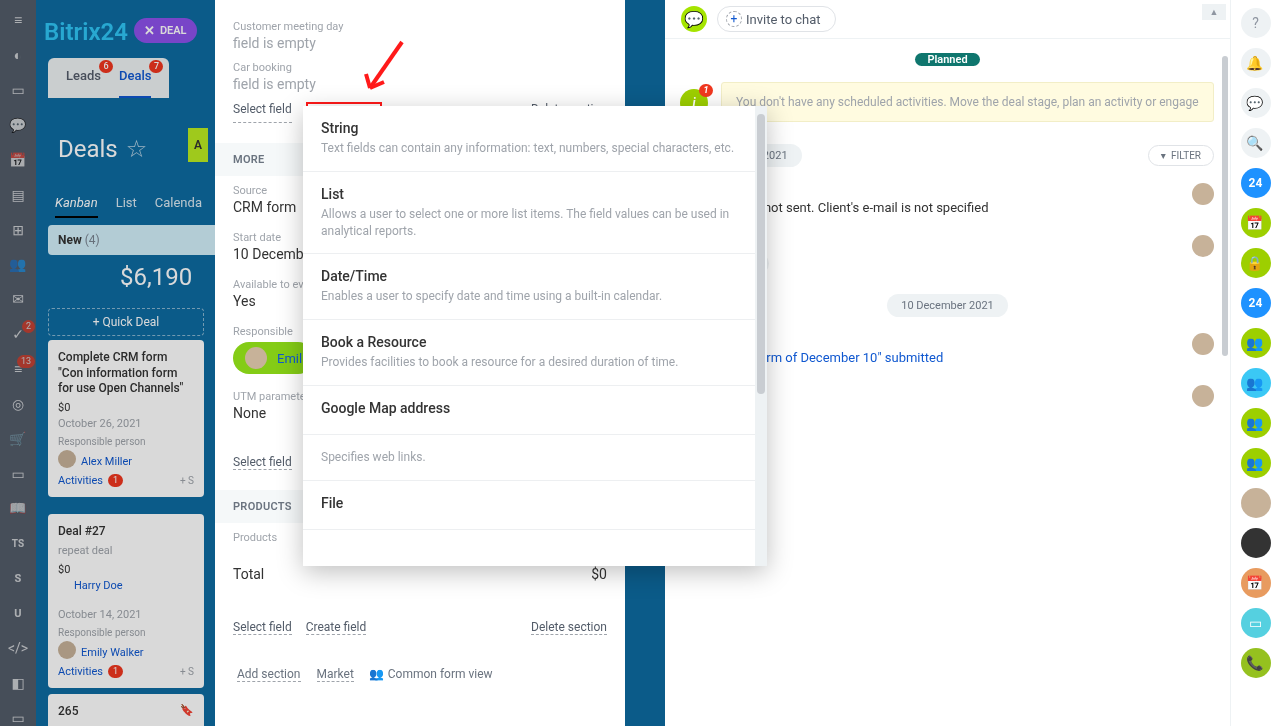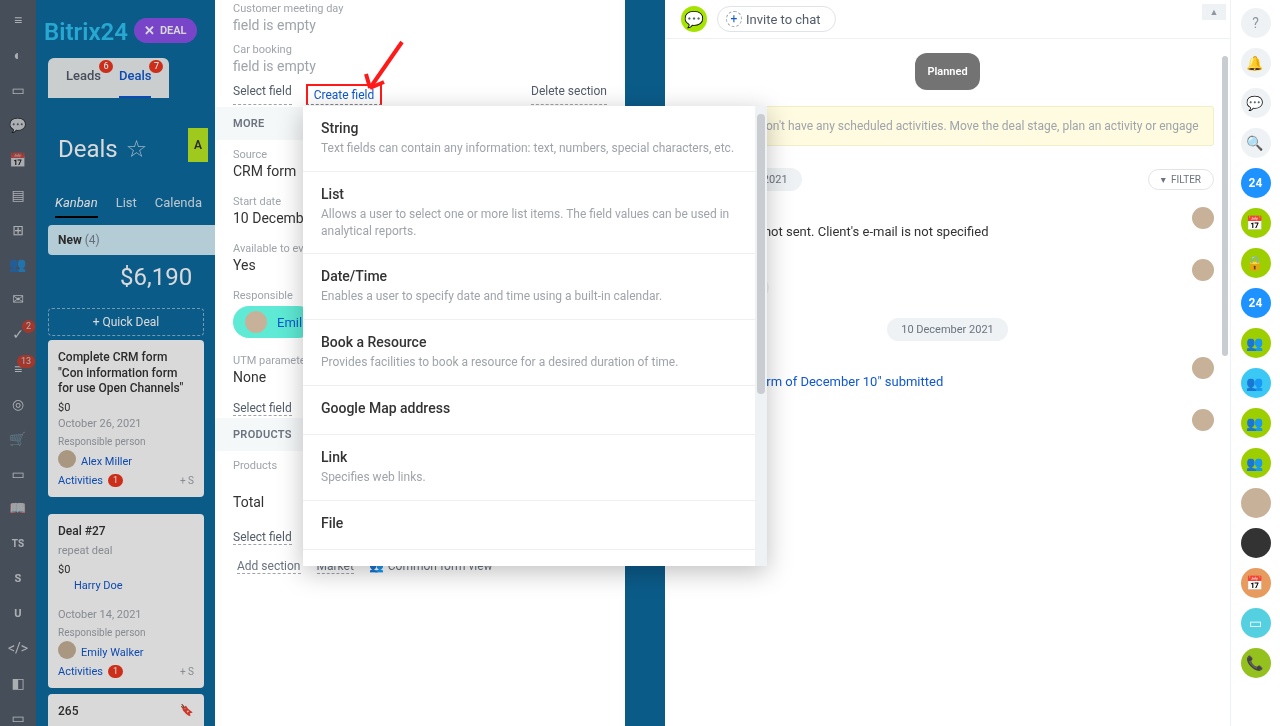--- a/index.html
+++ b/index.html
@@ -30,32 +30,32 @@
 .card .pr{color:#333;margin:3px 0;}
 .card .dt{color:#9fa4ab;margin-bottom:6px;}
 .card .lbl{color:#9fa4ab;font-size:10px;}
 .card .usr{color:#1058d0;font-size:11px;display:flex;align-items:flex-end;gap:5px;margin:3px 0 6px;}
 .card .usr .av{width:18px;height:18px;border-radius:50%;background:#c7b299;}
 .card .act{color:#1058d0;font-size:11px;display:flex;align-items:center;gap:5px;}
 .card .act .cb{background:#f0371f;color:#fff;border-radius:8px;font-size:9px;padding:0 5px;line-height:13px;}
 .card .sel{position:absolute;right:10px;color:#9fa4ab;font-size:10px;}
 
 .panel{position:absolute;left:215px;top:0;width:410px;height:100%;background:#fff;z-index:10;overflow:hidden;}
-.psec{padding:2px 18px;}
+.psec{padding:20px 18px;}
 .flab{color:#9fa4ab;font-size:11px;margin-bottom:2px;}
 .fval{color:#9fa4ab;font-size:14px;margin-bottom:10px;}
 .lks{display:flex;gap:14px;font-size:12px;margin-top:6px;}
 .lks .lk{color:#535c69;border-bottom:1px dashed #9fa4ab;cursor:pointer;}
 .lks .lk.r{margin-left:auto;}
 .lks .cf{border:2px solid #ff1a1a;padding:2px 6px;color:#1058d0;border-bottom:1px dashed #80868e;}
 .shead{background:#f5f8f9;padding:10px 18px;color:#6a737f;font-size:11px;font-weight:600;letter-spacing:0.3px;}
 .prow{padding:8px 18px;}
 .prow .pl{color:#9fa4ab;font-size:11px;margin-bottom:2px;}
 .prow .pv{color:#333;font-size:14px;}
-.rch{display:flex;align-items:center;gap:10px;background:#5eead4;border-radius:16px;padding:5px 12px;margin-top:4px;width:fit-content;}
+.rch{display:flex;align-items:center;gap:10px;background:#84cc16;border-radius:16px;padding:5px 12px;margin-top:4px;width:fit-content;}
 .rch .ra{width:22px;height:22px;border-radius:50%;background:#c7b299;}
 .rch .rn{color:#1058d0;font-size:13px;}
 .totr{display:flex;justify-content:space-between;padding:12px 18px;font-size:14px;color:#333;}
 .foot{display:flex;gap:16px;padding:12px 22px;font-size:12px;color:#6a737f;}
 .foot .fl{border-bottom:1px dashed #9fa4ab;cursor:pointer;}
 
 .arrow{position:absolute;left:360px;top:38px;z-index:20;}
 .arrow svg{width:48px;height:60px;}
 
 .dd{position:absolute;left:303px;top:106px;width:464px;height:460px;background:#fff;box-shadow:0 6px 24px rgba(0,0,0,0.25);z-index:15;overflow:hidden;}
@@ -65,21 +65,21 @@
 .dd-item{padding:14px 18px;border-bottom:1px solid #edeff1;cursor:pointer;}
 .dd-item .dn{color:#333;font-size:14px;font-weight:500;margin-bottom:4px;}
 .dd-item .dd2{color:#9fa4ab;font-size:12px;line-height:1.4;}
 
 .right{position:absolute;right:50px;top:0;width:565px;height:100%;background:#fff;z-index:9;}
 .invite{display:flex;align-items:center;gap:10px;padding:6px 16px;border-bottom:1px solid #eef2f4;}
 .invite .ci{width:26px;height:26px;background:#a5e400;border-radius:50%;display:flex;align-items:center;justify-content:center;color:#fff;}
 .invite .ad{display:flex;align-items:center;gap:4px;color:#535c69;font-size:13px;border:1px solid #e0e3e7;border-radius:18px;padding:4px 14px 4px 8px;}
 .invite .plus{width:16px;height:16px;border:1px dashed #9fa4ab;border-radius:50%;display:flex;align-items:center;justify-content:center;font-size:12px;color:#1058d0;}
 .planned{display:flex;justify-content:center;padding:14px 0 10px;}
-.planned span{background:#737373;color:#fff;font-size:11px;font-weight:600;padding:12px 12px;border-radius:12px;}
+.planned span{background:#0f766e;color:#fff;font-size:11px;font-weight:600;padding:0 12px;border-radius:12px;}
 .alert{margin:6px 16px 14px 56px;background:#fffbe0;border:1px solid #f2eec7;border-radius:3px;padding:12px 14px;color:#9fa4ab;font-size:12px;position:relative;}
 .ai{position:absolute;left:-42px;top:6px;width:28px;height:28px;background:#9dcf00;border-radius:50%;display:flex;align-items:center;justify-content:center;color:#fff;font-weight:700;font-style:italic;}
 .ai .bn{position:absolute;top:-5px;right:-5px;background:#f0371f;color:#fff;font-size:9px;border-radius:8px;min-width:14px;text-align:center;line-height:13px;}
 .dhr{display:flex;align-items:center;justify-content:center;padding:8px 16px;gap:12px;}
 .dhr .dp{background:#eef2f4;color:#6a737f;font-size:11px;padding:5px 14px;border-radius:12px;}
 .dhr .flt{margin-left:auto;border:1px solid #e0e3e7;border-radius:14px;padding:4px 12px;font-size:10px;color:#6a737f;display:flex;align-items:center;gap:5px;}
 .feed{padding:0 16px;}
 .fitem{padding:8px 0 12px 0;position:relative;}
 .fitem .tm{color:#9fa4ab;font-size:12px;}
 .fitem .tx{color:#333;font-size:13px;margin-top:3px;}
@@ -283,21 +283,20 @@
         <div class="dd2">Enables a user to specify date and time using a built-in calendar.</div>
       </div>
       <div class="dd-item">
         <div class="dn">Book a Resource</div>
         <div class="dd2">Provides facilities to book a resource for a desired duration of time.</div>
       </div>
       <div class="dd-item">
         <div class="dn">Google Map address</div>
       </div>
       <div class="dd-item">
-        <div class="dn">Link</div>
         <div class="dd2">Specifies web links.</div>
       </div>
       <div class="dd-item">
         <div class="dn">File</div>
       </div>
     </div>
   <div class="dd-scroll">
       <div class="dd-thumb"></div>
     </div>
   <div class="dd-chev">⌄</div>

